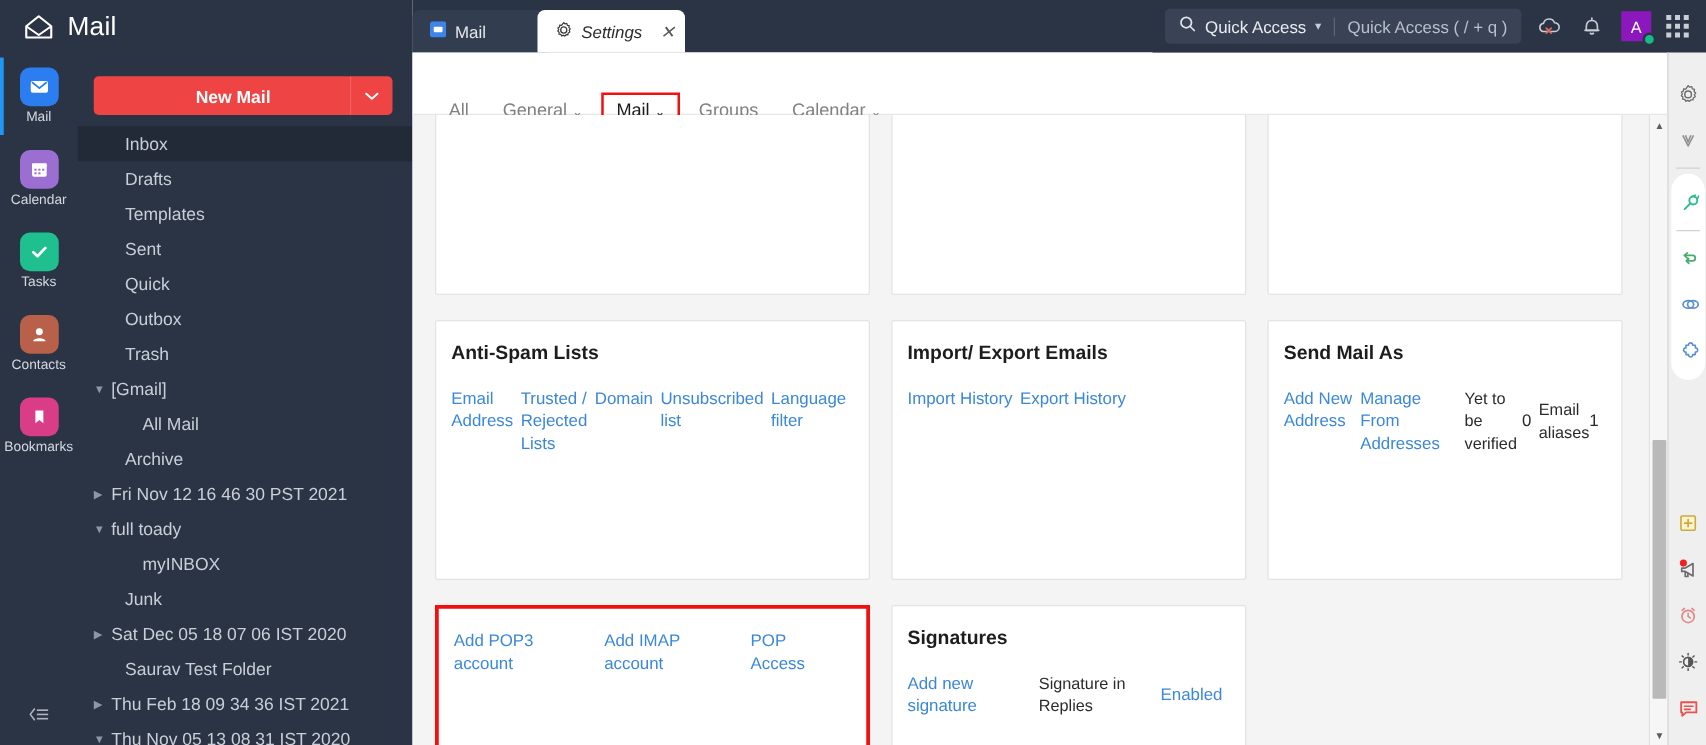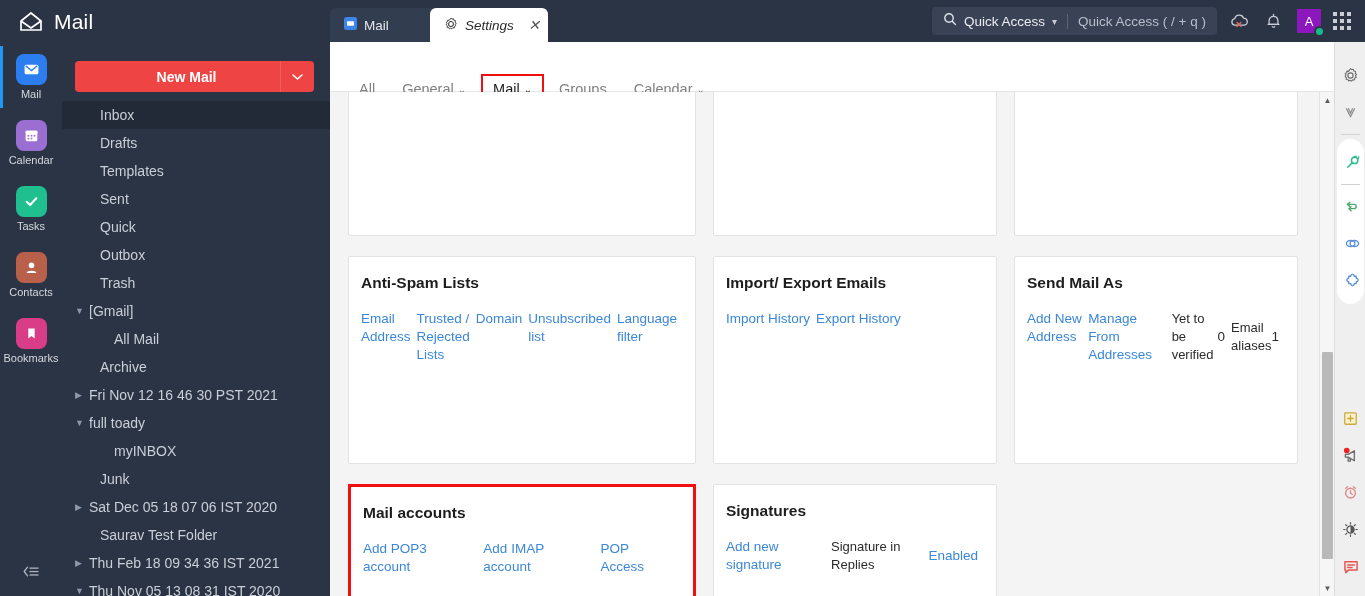--- a/index.html
+++ b/index.html
@@ -440,21 +440,20 @@
                 <span class="ctext">Yet to be verified</span>
                 <span class="cnum">0</span>
               </div>
               <div class="crow">
                 <span class="ctext">Email aliases</span>
                 <span class="cnum">1</span>
               </div>
             </div>
           </div>
           <div class="card flagged">
-            <h3>Mail accounts</h3>
             <div class="rowlist">
               <div class="clink">Add POP3 account</div>
               <div class="clink">Add IMAP account</div>
               <div class="clink">POP Access</div>
             </div>
           </div>
           <div class="card">
             <h3>Signatures</h3>
             <div class="rowlist">
               <div class="clink">Add new signature</div>

